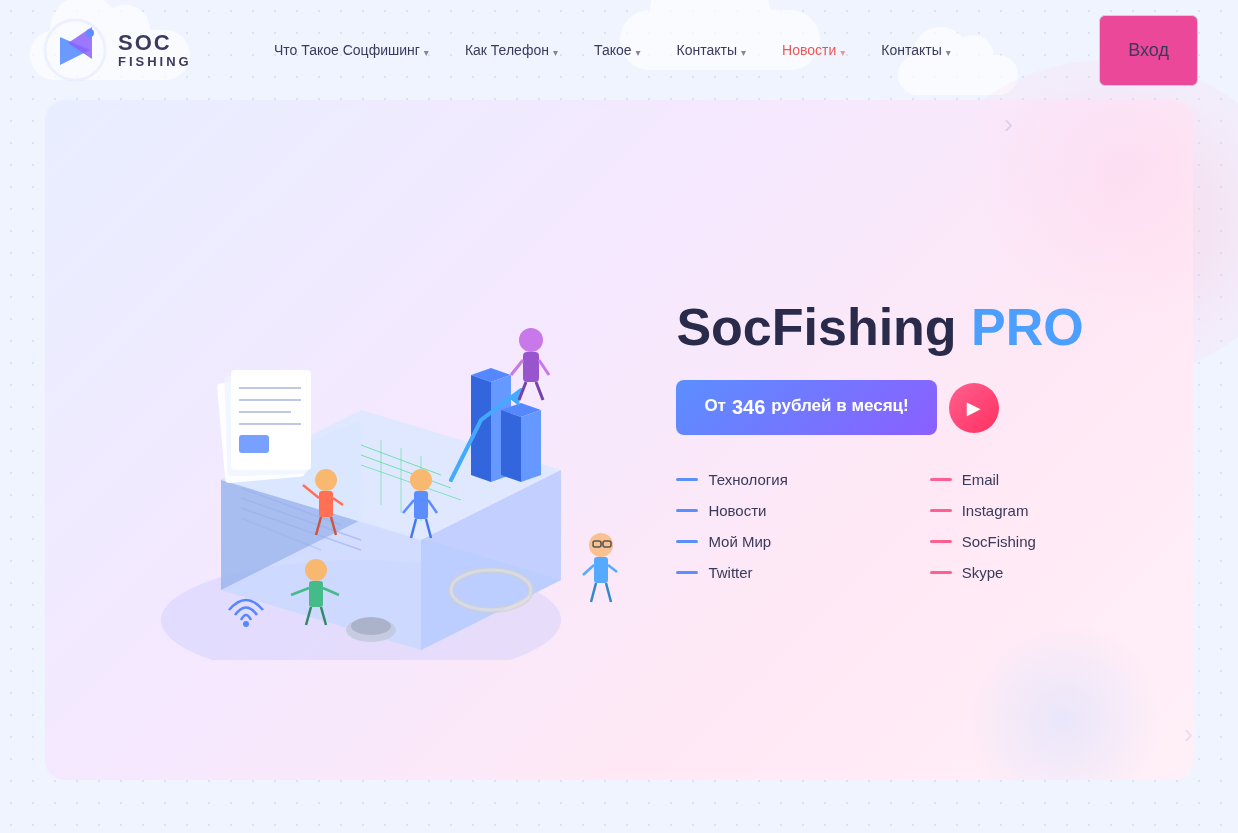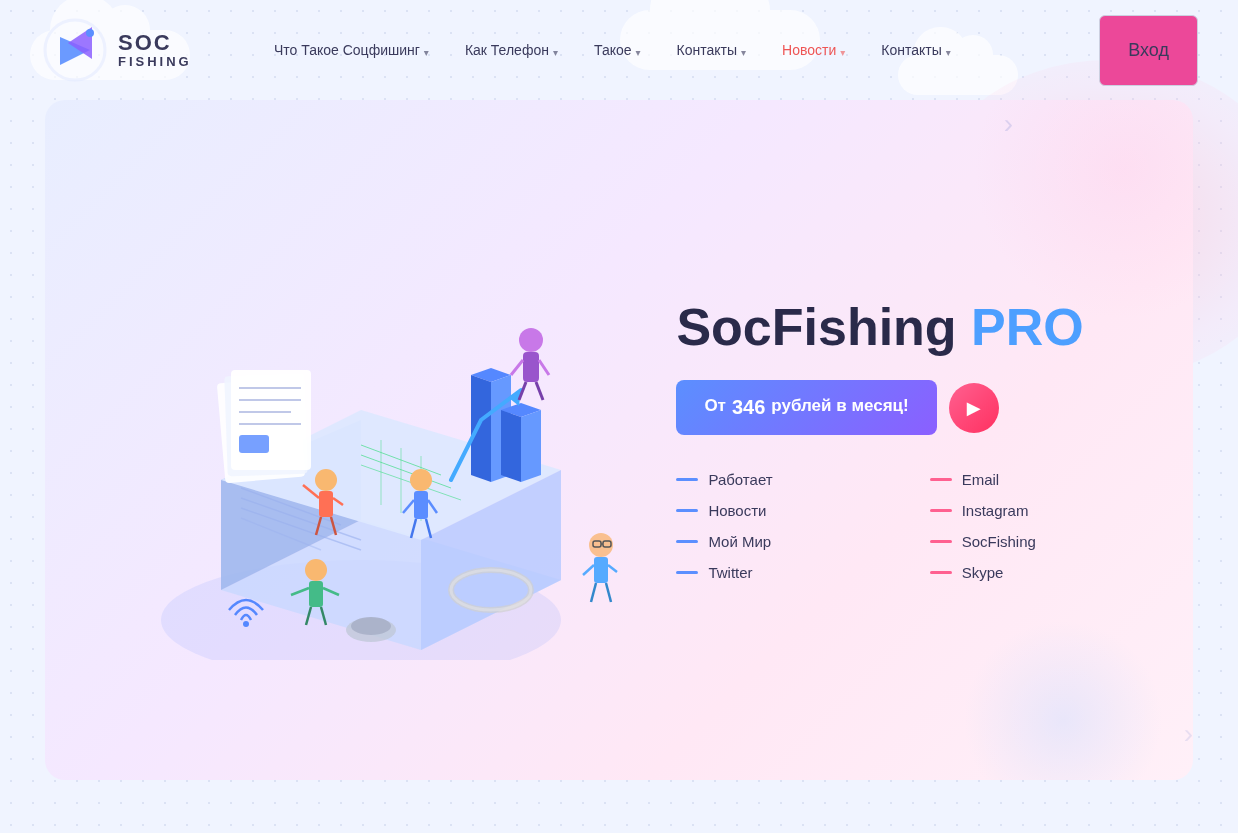--- a/index.html
+++ b/index.html
@@ -491,21 +491,21 @@
         </button>
         <button class="play-btn">
           <span>▶</span>
         </button>
       </div>
 
       <div class="contacts-grid">
 
         <div class="contact-item">
           <div class="contact-dash blue"></div>
-          <span>Работает</span>
+          <span>Технология</span>
         </div>
         <div class="contact-item">
           <div class="contact-dash pink"></div>
           <span>Email</span>
         </div>
 
         <div class="contact-item">
           <div class="contact-dash blue"></div>
           <span>Новости</span>
         </div>

